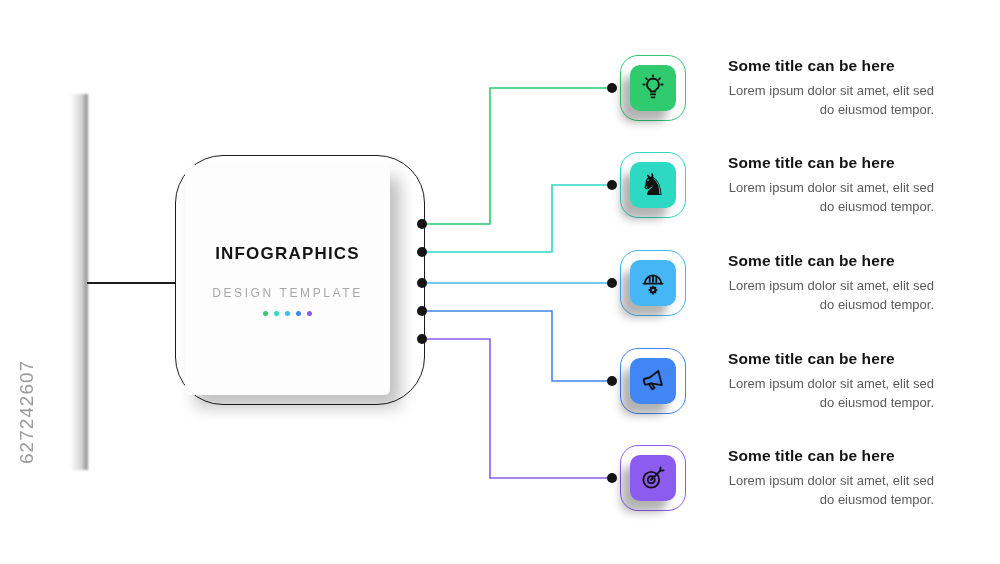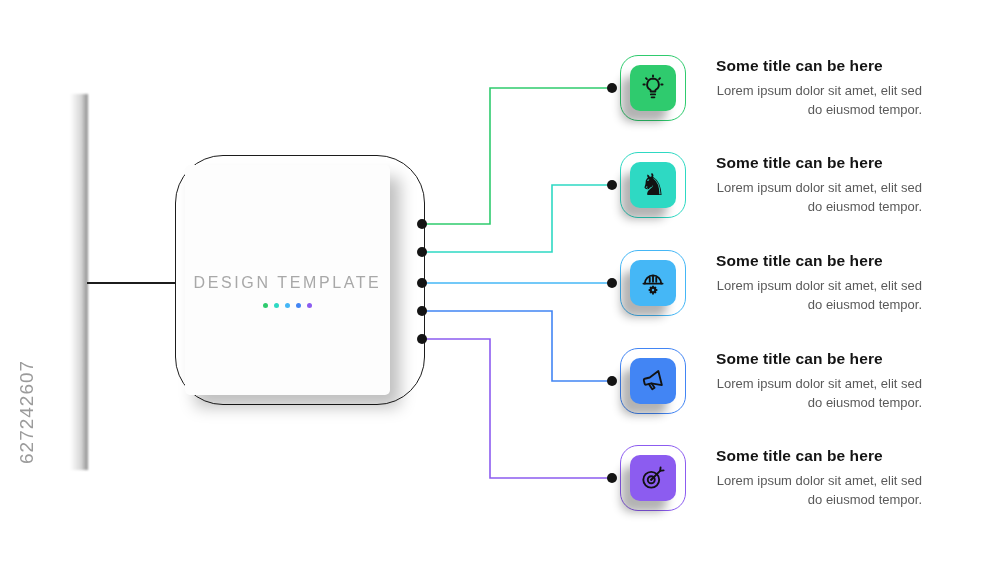--- a/index.html
+++ b/index.html
@@ -18,56 +18,57 @@
                  filter:blur(1.2px); }
   .left-line { position:absolute; left:87px; top:282px; width:89px; height:2px; background:#1c1c1c; }
 
   
   .square { position:absolute; left:175px; top:155px; width:250px; height:250px;
             border:1.6px solid #1c1c1c; border-radius:48px; background:#fff; }
   .card { position:absolute; left:9px; top:9px; width:205px; height:230px; background:#fdfdfd; border-radius:5px;
           box-shadow:10px 12px 16px rgba(0,0,0,0.25);
           display:flex; flex-direction:column; align-items:center; justify-content:center; }
   .card-title { font-size:17px; font-weight:bold; letter-spacing:1.2px; color:#151515; }
-  .card-sub { font-size:16px; letter-spacing:2.6px; color:#a8a8a8; margin-top:22px; }
+  .card-sub { font-size:12px; letter-spacing:2.6px; color:#a8a8a8; margin-top:22px; }
   .palette { display:flex; gap:6px; margin-top:11px; }
   .palette .dot { width:5px; height:5px; border-radius:50%; background:var(--dot,#999); }
 
   
   .lines { position:absolute; left:0; top:0; width:1000px; height:564px; pointer-events:none; }
   .connector { fill:none; stroke:var(--accent,#999); stroke-width:1.6px; }
   .node { fill:#141414; }
 
   
   .item-row { position:absolute; left:620px; height:66px; display:flex; align-items:center; }
   .badge { width:66px; height:66px; flex:0 0 66px; border:1.6px solid var(--accent,#999); border-radius:18px;
            background:#fff; display:flex; align-items:center; justify-content:center; }
   .tile { width:46px; height:46px; border-radius:10px; background:var(--accent,#999);
           display:flex; align-items:center; justify-content:center;
           box-shadow:-9px 11px 10px rgba(0,0,0,0.30); }
   .tile svg { width:28px; height:28px; }
   .ic { fill:none; stroke:#121212; stroke-width:1.6; stroke-linecap:round; stroke-linejoin:round; }
   .glyph { font-family:"DejaVu Sans", sans-serif; font-size:30px; line-height:1; color:#121212; }
 
-  .item-text { margin-left:30px; width:212px; }
+  .item-text { margin-left:42px; width:212px; }
   .item-title { font-size:15.5px; font-weight:bold; color:#141414; letter-spacing:0.1px; }
   .item-desc { margin-top:7px; font-size:13px; line-height:1.45; color:#5a5a5a; width:206px;text-align:right; }
 </style>
 </head>
 <body>
 
 <div class="canvas">
 
   <div class="watermark">627242607</div>
 
   <div class="edge-shadow"></div>
   <div class="left-line"></div>
 
   <div class="square">
     <div class="card">
+      <div class="card-title">INFOGRAPHICS</div>
       <div class="card-sub">DESIGN TEMPLATE</div>
       <div class="palette">
         <span class="dot" style="--dot: #2fcb6e;"></span>
         <span class="dot" style="--dot: #2ed9c3;"></span>
         <span class="dot" style="--dot: #45b7f6;"></span>
         <span class="dot" style="--dot: #4285f4;"></span>
         <span class="dot" style="--dot: #8c5cf0;"></span>
       </div>
     </div>
   </div>

